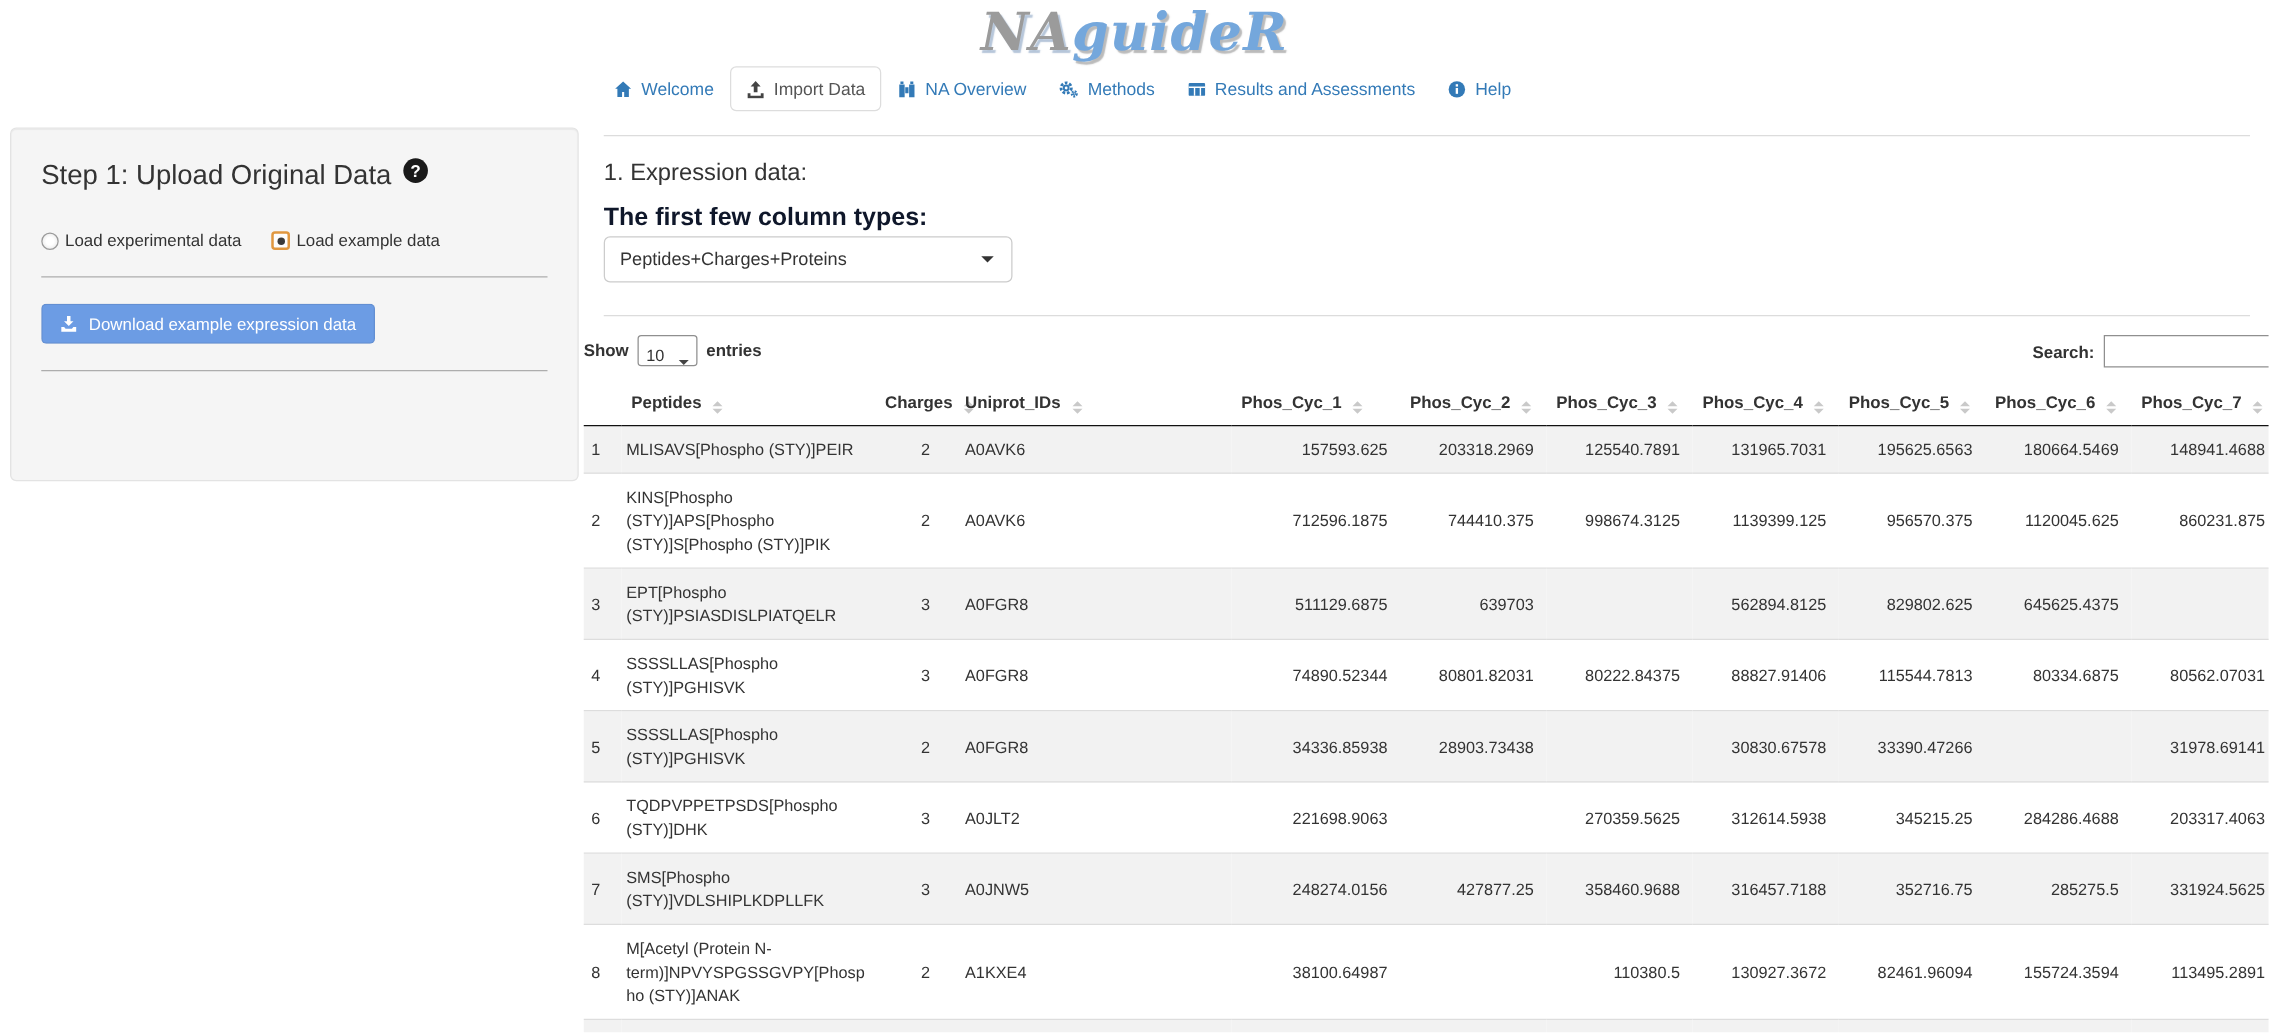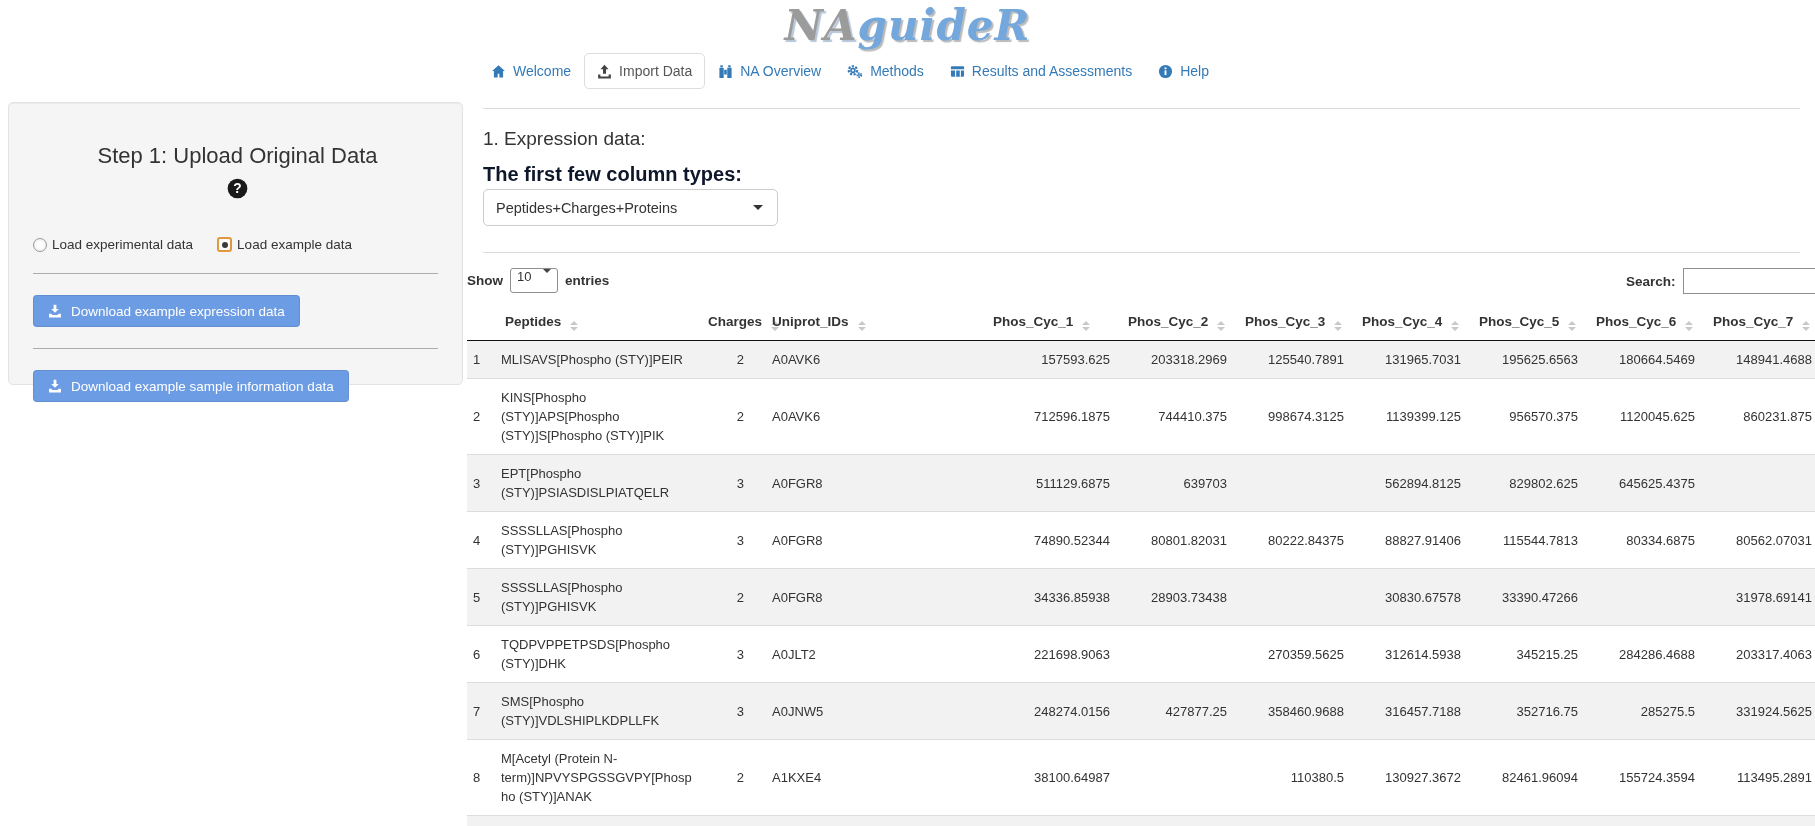--- a/index.html
+++ b/index.html
@@ -25,21 +25,21 @@
   .nav-link svg { display:block; }
   .nav-link.active { color:#555; background:#fff; border-color:#ddd; }
   .nav-link.active .nav-icon { color:#444; }
   .nav-icon { color:inherit; display:inline-flex; }
   
   .well {
     position:absolute; left:8px; top:102px; width:455px; height:283px; box-sizing:border-box;
     background:#f5f5f5; border:1px solid #e3e3e3; border-radius:5px;
     box-shadow:inset 0 1px 1px rgba(0,0,0,.05); padding:0 20px;
   }
-  .well h2 { margin:40px 0 0 4px; font-size:22px; font-weight:400; color:#333; display:flex; align-items:center; gap:9px;flex-direction:column; }
+  .well h2 { margin:23px 0 0 4px; font-size:22px; font-weight:400; color:#333; display:flex; align-items:center; gap:9px; }
   .radio-row { margin:32px 0 0 4px; display:flex; align-items:center; gap:5px; font-size:13.5px; }
   .radio-gap { width:14px; }
   .radio-circle {
     width:14px; height:14px; border-radius:50%; box-sizing:border-box;
     border:1px solid #9a9a9a; background:radial-gradient(#ffffff 35%, #e2e2e2);
   }
   .radio-square {
     width:15px; height:15px; box-sizing:border-box; border-radius:3px;
     border:2px solid var(--radio-sel,#e0973f); background:#fdfdfd;
     display:flex; align-items:center; justify-content:center;
@@ -50,30 +50,30 @@
     margin:21px 0 0 4px; display:inline-flex; align-items:center; gap:9px;
     background:var(--btn,#6c9ce4); color:#fff; font-size:13.5px; font-family:inherit;
     border:1px solid rgba(0,0,0,.08); border-radius:4px; height:32px; padding:0 14px; cursor:pointer;
   }
   .dl-btn svg { display:block; }
   
   .main-hr { position:absolute; left:483px; width:1317px; border:none; border-top:1px solid #dcdcdc; margin:0; }
   .section-title { position:absolute; left:483px; top:128px; font-size:19px; font-weight:400; color:#333; }
   .types-label  { position:absolute; left:483px; top:163px; font-size:20px; font-weight:700; color:#0f172a; }
   .select-box {
-    position:absolute; left:483px; top:189px; width:295px; height:37px; box-sizing:border-box;
+    position:absolute; left:483px; top:189px; width:327px; height:37px; box-sizing:border-box;
     background:#fff; border:1px solid #ccc; border-radius:5px; cursor:pointer;
     display:flex; align-items:center; padding:0 14px 0 12px; font-size:14.5px; color:#333;
   }
   .select-box .caret { margin-left:auto; width:0; height:0; border-left:5px solid transparent; border-right:5px solid transparent; border-top:5px solid #333; }
   
   .dt-length { position:absolute; left:467px; top:268px; display:flex; align-items:center; gap:7px; font-size:13.5px; font-weight:700; color:#333; }
   .mini-select {
     width:48px; height:25px; box-sizing:border-box; border:1px solid #8f8f8f; border-radius:3px; background:#fff;
-    display:flex; align-items:flex-start; padding:0 6px; font-size:13px; font-weight:400; cursor:pointer;
+    display:flex; align-items:flex-end; padding:0 6px; font-size:13px; font-weight:400; cursor:pointer;
   }
   .mini-select .caret { margin-left:auto; width:0; height:0; border-left:4px solid transparent; border-right:4px solid transparent; border-top:4px solid #444; }
   .dt-search { position:absolute; left:1626px; top:268px; display:flex; align-items:center; gap:7px; font-size:13.5px; font-weight:700; color:#333; }
   .dt-search input { width:150px; height:26px; box-sizing:border-box; border:1px solid #8f8f8f; background:#fff; font-size:13px; padding:0 5px; }
   
   .dt-table { position:absolute; left:467px; top:305px; }
   table { border-collapse:collapse; table-layout:fixed; width:1355px; font-size:13px; color:#333; }
   thead th {
     text-align:left; font-weight:700; font-size:13.5px; padding:9px 4px 9px 8px;
     border-bottom:1px solid var(--hdr-border,#111); white-space:nowrap; overflow:visible; cursor:pointer;
@@ -181,28 +181,20 @@
     <hr>
     <button class="dl-btn">
       <span>
         <svg viewBox="0 0 16 16" width="14" height="14">
             <path fill="#fff" d="M6.4.8h3.2v4.8h2.7L8 10 3.7 5.6h2.7zM1.2 11h2.6l1.3 1.5h5.8L12.2 11h2.6v4.4H1.2z"></path>
           </svg>
       </span>
       <span>Download example expression data</span>
     </button>
     <hr>
-    <button class="dl-btn">
-      <span>
-        <svg viewBox="0 0 16 16" width="14" height="14">
-            <path fill="#fff" d="M6.4.8h3.2v4.8h2.7L8 10 3.7 5.6h2.7zM1.2 11h2.6l1.3 1.5h5.8L12.2 11h2.6v4.4H1.2z"></path>
-          </svg>
-      </span>
-      <span>Download example sample information data</span>
-    </button>
   </div>
 
   <hr class="main-hr" style="top:108px">
   <div class="section-title">1. Expression data:</div>
   <div class="types-label">The first few column types:</div>
   <div class="select-box">
     <span>Peptides+Charges+Proteins</span>
     <span class="caret"></span>
   </div>
   <hr class="main-hr" style="top:252px">

